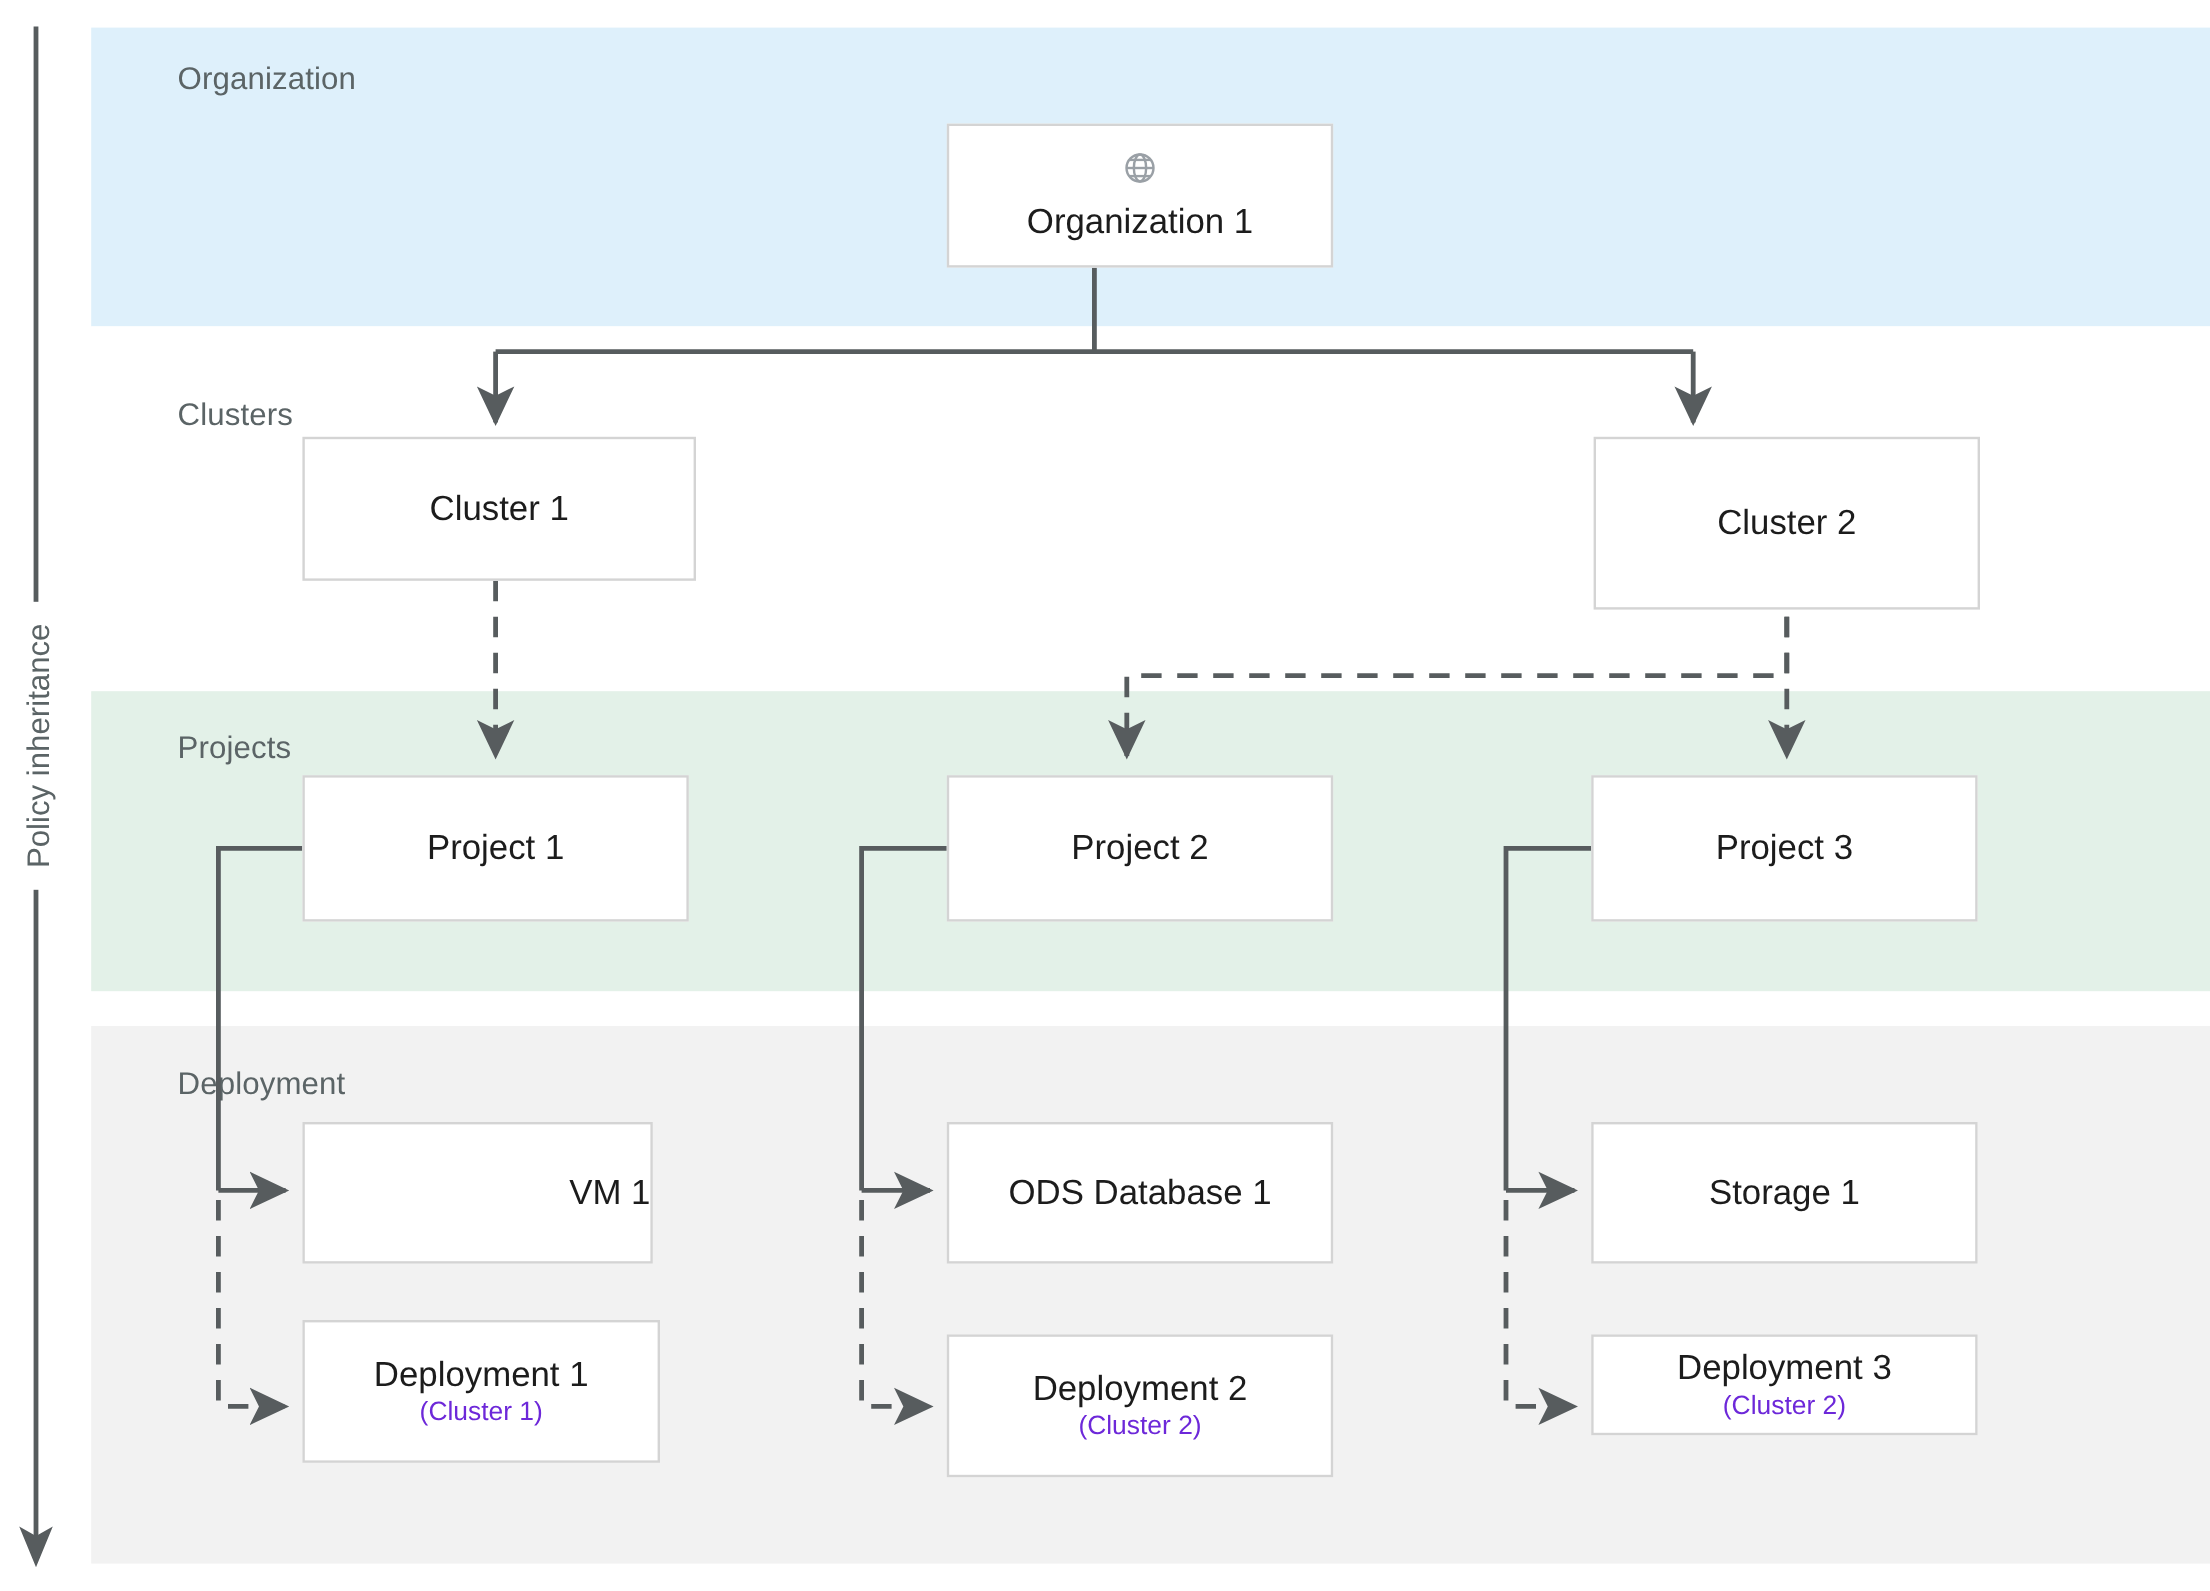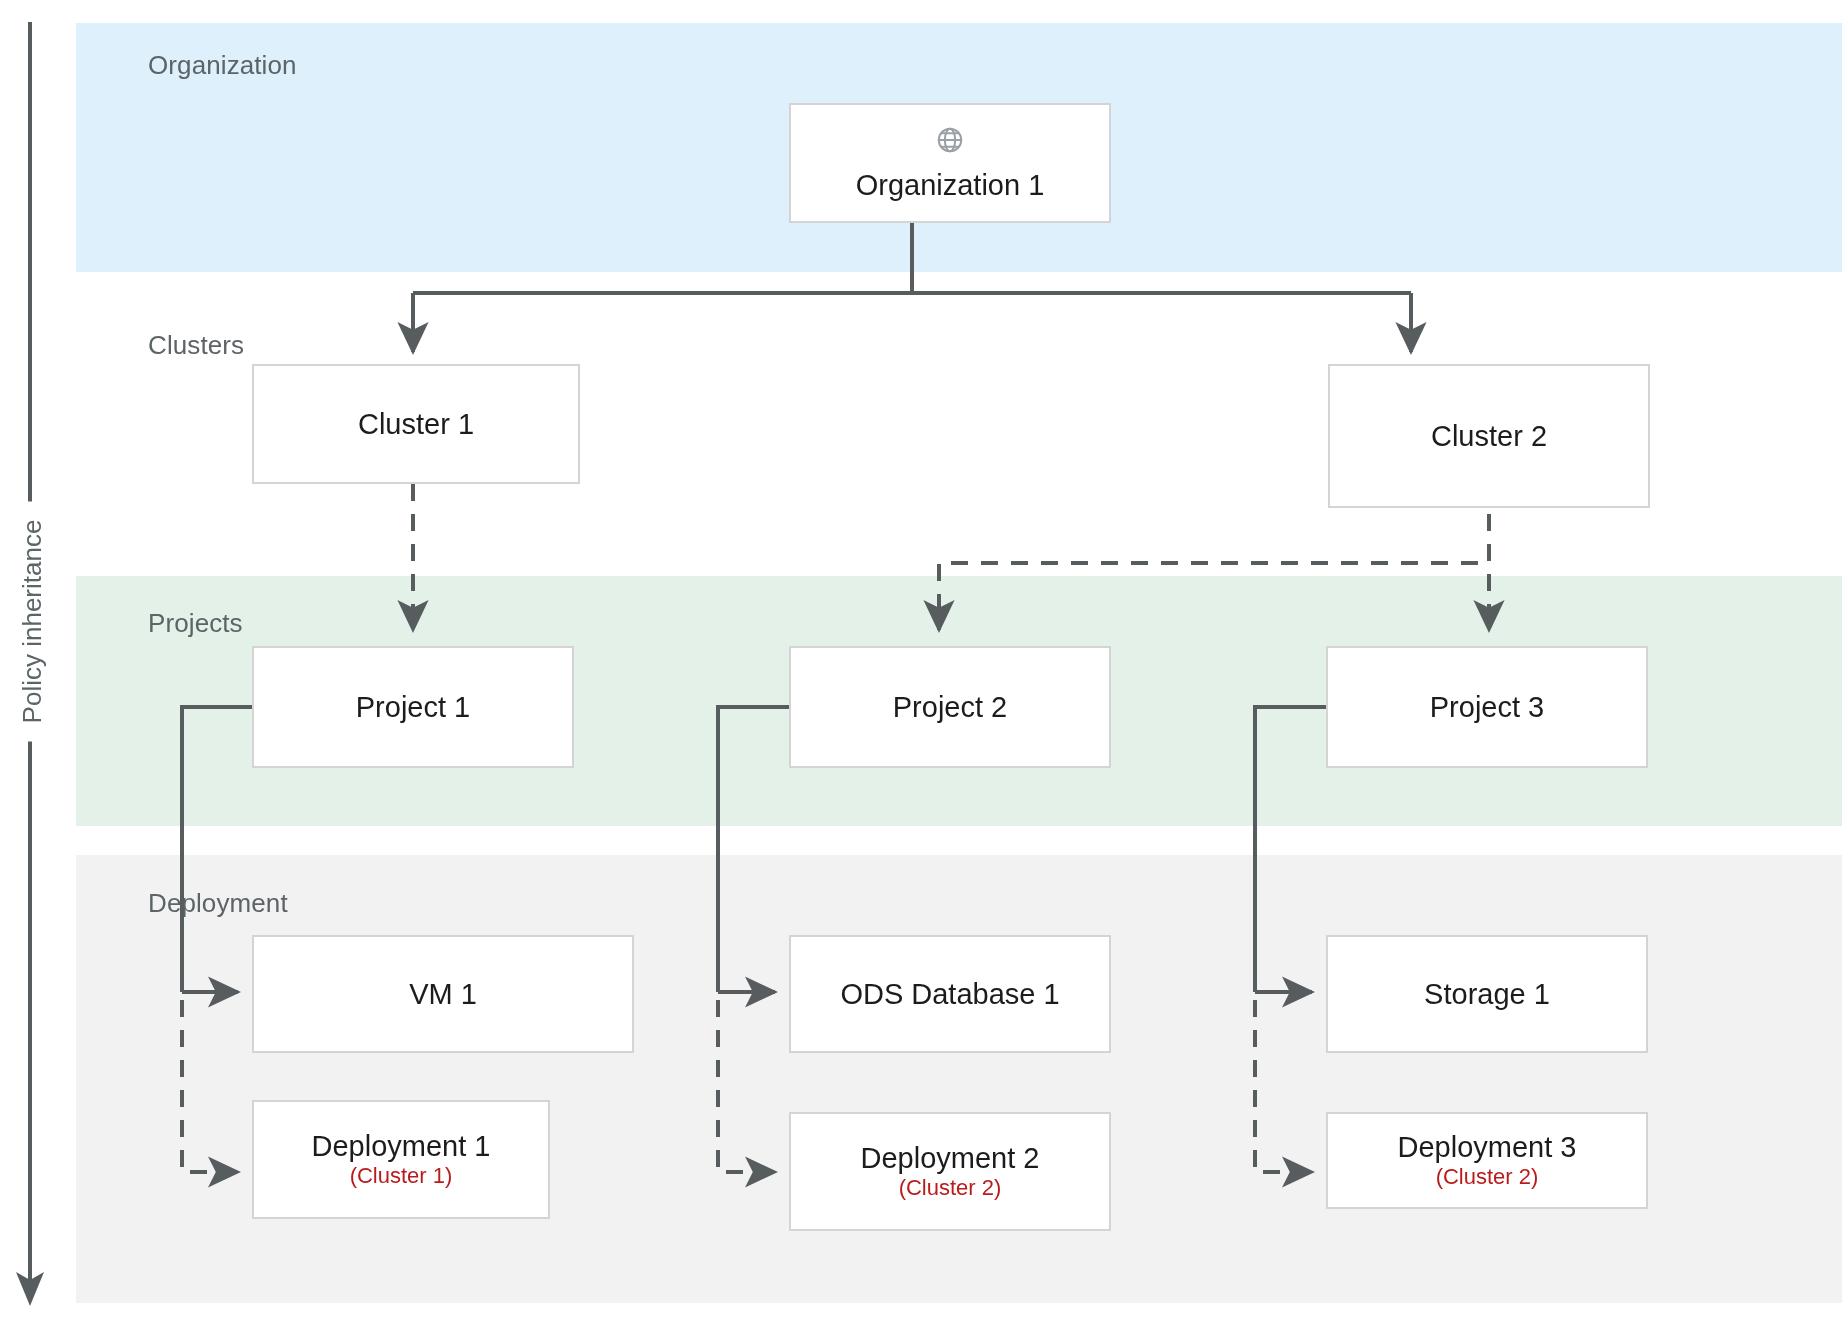--- a/index.html
+++ b/index.html
@@ -53,21 +53,21 @@
   }
   .node .node-row {
     display: flex;
     align-items: center;
     justify-content: center;
     gap: 14px;
     flex-direction: column;
   }
   .node .node-sub {
     font-size: 22px;
-    color: #b91c1c;
+    color: #6d28d9;
     margin-top: 2px;
   }
   .globe-icon {
     display: inline-block;
     width: 30px;
     height: 30px;
     flex: 0 0 auto;
     line-height: 0;
   }
 
@@ -187,36 +187,36 @@
   <div class="node" style="left:252px; top:646px; width:322px; height:122px;">
     <span>Project 1</span>
   </div>
   <div class="node" style="left:789px; top:646px; width:322px; height:122px;">
     <span>Project 2</span>
   </div>
   <div class="node" style="left:1326px; top:646px; width:322px; height:122px;">
     <span>Project 3</span>
   </div>
 
-  <div class="node" style="left:252px; top:935px; width:382px; height:118px;">
+  <div class="node" style="left:252px; top:935px; width:292px; height:118px;align-items:flex-end;">
     <span>VM 1</span>
   </div>
   <div class="node" style="left:789px; top:935px; width:322px; height:118px;">
     <span>ODS Database 1</span>
   </div>
   <div class="node" style="left:1326px; top:935px; width:322px; height:118px;">
     <span>Storage 1</span>
   </div>
 
   <div class="node" style="left:252px; top:1100px; width:298px; height:119px;">
     <span>Deployment 1</span>
     <span class="node-sub">(Cluster 1)</span>
   </div>
   <div class="node" style="left:789px; top:1112px; width:322px; height:119px;">
     <span>Deployment 2</span>
     <span class="node-sub">(Cluster 2)</span>
   </div>
-  <div class="node" style="left:1326px; top:1112px; width:322px; height:97px;">
+  <div class="node" style="left:1326px; top:1112px; width:322px; height:84px;">
     <span>Deployment 3</span>
     <span class="node-sub">(Cluster 2)</span>
   </div>
 
 </div>
 
 </body></html>

